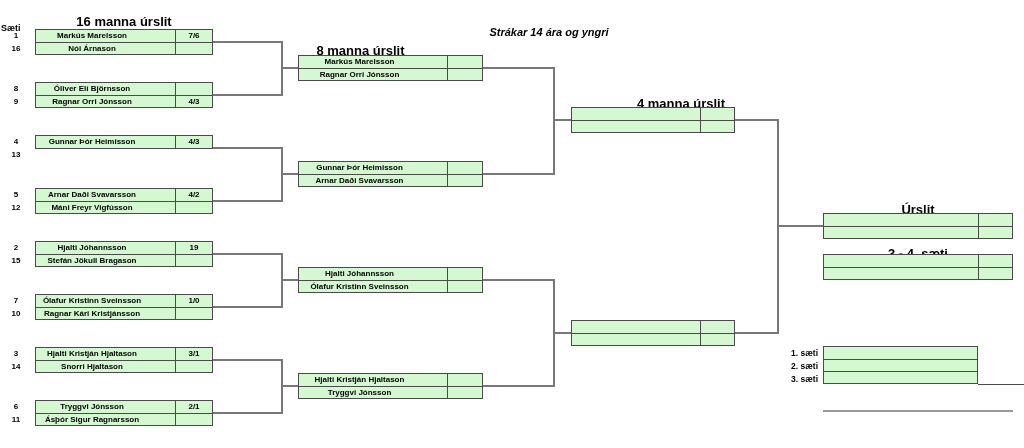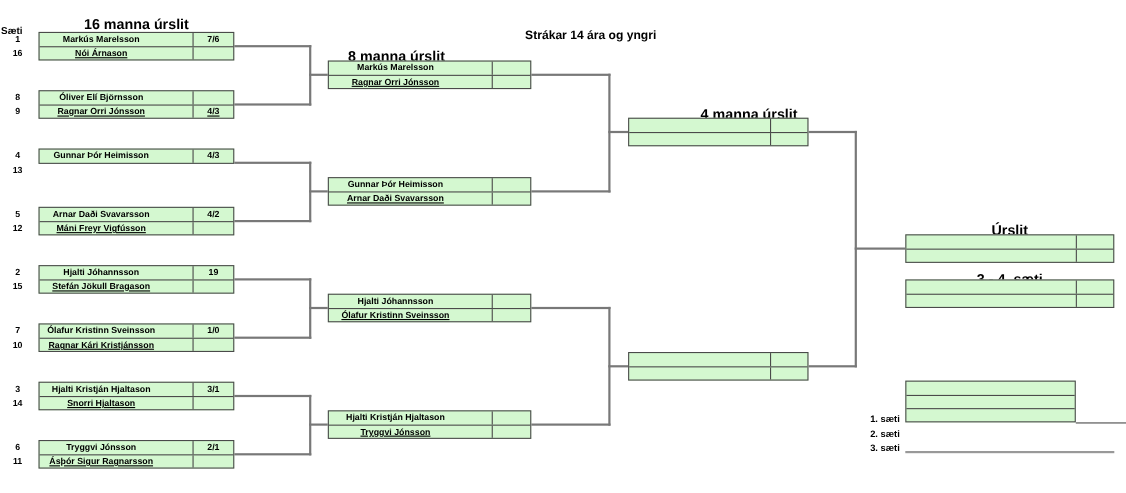--- a/index.html
+++ b/index.html
@@ -12,47 +12,47 @@
   html,body{background:#fff;}
   body{font-family:"Liberation Sans",sans-serif;color:#000;}
   .stage{position:relative;width:1024px;height:448px;background:#ffffff;overflow:hidden;}
 
   .title{position:absolute;font-size:11px;font-weight:bold;text-align:center;}
   .col-head{position:absolute;font-size:9px;font-weight:bold;}
   .round-header{position:absolute;font-size:13px;font-weight:bold;text-align:center;white-space:nowrap;}
 
   .match{position:absolute;border:1px solid var(--cell-border);background:var(--cell-fill);}
   .row{display:flex;height:12px;line-height:12px;gap:27px;}
-  .row + .row{border-top:1px solid var(--cell-border);text-decoration:underline;}
+  .row + .row{border-top:1px solid var(--cell-border);}
   .cell{font-size:8px;font-weight:bold;text-align:center;white-space:nowrap;overflow:hidden;}
   .cell.name{flex:1;}
   .cell.score{border-left:1px solid var(--cell-border);}
   .r16{left:35px;width:178px;}   .r16 .score{width:37px;}
   .r8{left:298px;width:185px;}   .r8 .score{width:35px;}
   .r4{left:571px;width:164px;}   .r4 .score{width:34px;}
   .fin{left:823px;width:190px;}  .fin .score{width:34px;}
 
   .seed{position:absolute;left:2px;width:28px;height:12px;line-height:12px;font-size:8px;font-weight:bold;text-align:center;}
 
   .podium-box{position:absolute;left:823px;top:346px;width:155px;border:1px solid var(--cell-border);background:var(--cell-fill);}
   .podium-box .prow{height:12px;}
   .podium-box .prow + .prow{border-top:1px solid var(--cell-border);}
-  .podium-label{position:absolute;left:746px;width:72px;height:12px;line-height:12px;font-size:8.5px;font-weight:bold;text-align:right;white-space:nowrap;margin-top:28px;}
+  .podium-label{position:absolute;left:746px;width:72px;height:12px;line-height:12px;font-size:8.5px;font-weight:bold;text-align:right;white-space:nowrap;}
 
   .line{position:absolute;background:var(--connector);}
   .thinline{position:absolute;background:var(--cell-border);}
   .sigline{position:absolute;background:var(--signature-line);}
 </style>
 </head>
 <body>
 
 <div class="stage">
 
   <div class="col-head" style="left:1px;top:2px;margin-top:21px;">Sæti</div>
-  <div class="title" style="left:417px;top:26px;width:240px;">Strákar 14 ára og yngri</div>
+  <div class="title" style="left:429px;top:26px;width:240px;font-style:italic;">Strákar 14 ára og yngri</div>
 
   <div class="round-header" style="left:35px;top:14px;width:178px;">16 manna úrslit</div>
   <div class="round-header" style="left:286px;top:43px;width:149px;">8 manna úrslit</div>
   <div class="round-header" style="left:599px;top:96px;width:164px;">4 manna úrslit</div>
   <div class="round-header" style="left:823px;top:202px;width:190px;">Úrslit</div>
   <div class="round-header" style="left:823px;top:246px;width:190px;">3.- 4. sæti</div>
 
   <div class="seed" style="top:30px;">1</div>
   <div class="seed" style="top:43px;">16</div>
   <div class="seed" style="top:83px;">8</div>

